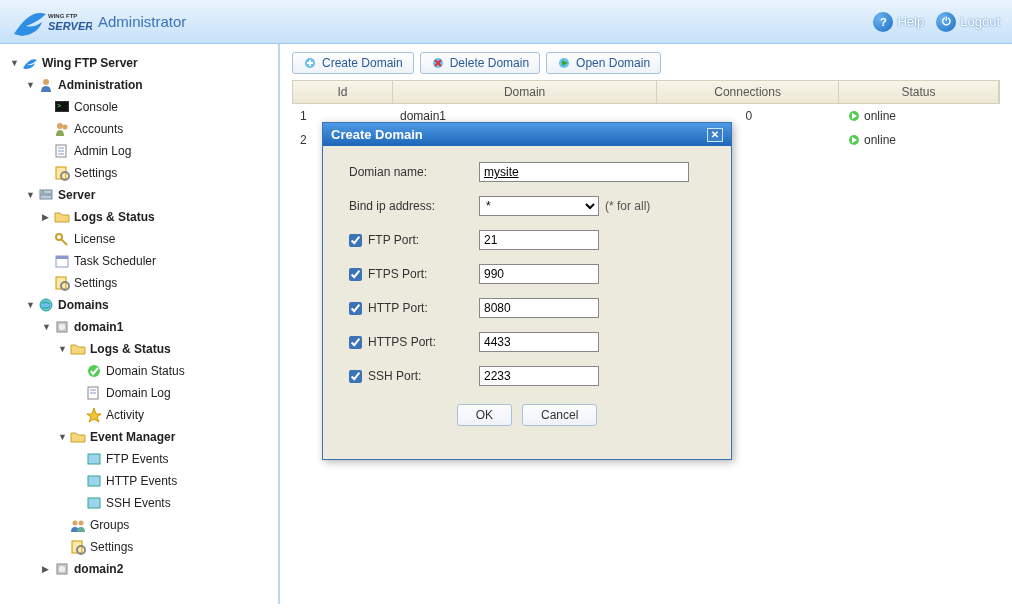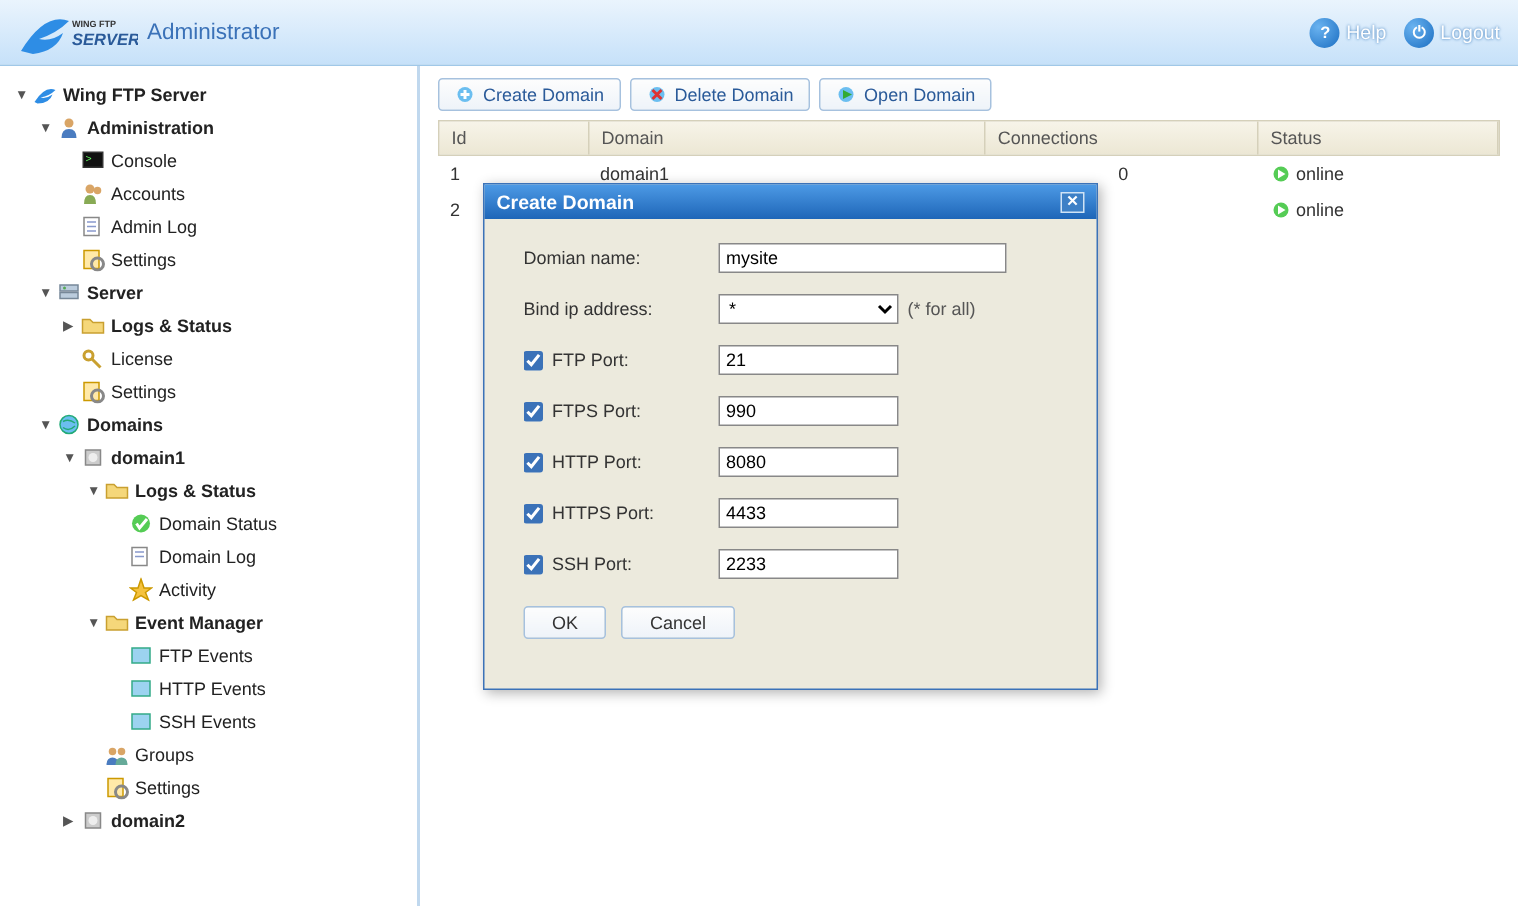--- a/index.html
+++ b/index.html
@@ -25,44 +25,44 @@
   .tree .label { color: #222; }
   .tree .bold > .node > .label { font-weight: bold; }
   
   .content { flex: 1; padding: 8px 12px; position: relative; background: #fff; }
   .toolbar { display: flex; gap: 6px; margin-bottom: 6px; }
   .tb-btn { background: linear-gradient(#fdfdfd, #eef3f9); border: 1px solid #a6c1de; border-radius: 3px; padding: 3px 10px; display: flex; align-items: center; gap: 5px; cursor: pointer; font-size: 12px; color: #2a5a99; }
   .tb-btn .bicon { width: 14px; height: 14px; }
   
   .table { width: 100%; }
   .thead { display: flex; background: linear-gradient(#f7f4e9, #ece7d4); border: 1px solid #d5d0ba; }
-  .thead div { padding: 4px 8px; border-right: 1px solid #d5d0ba; color: #555; }
+  .thead div { padding: 4px 8px; border-right: 1px solid #d5d0ba; text-align: center; color: #555; }
   .col-id { width: 100px; }
   .col-domain { flex: 1.5; }
   .col-conn { flex: 1; }
   .col-status { width: 160px; }
   .trow { display: flex; padding: 3px 0; }
   .trow div { padding: 2px 8px; }
   .status-cell { display: flex; align-items: center; gap: 4px; }
   .status-dot { width: 12px; height: 12px; }
   
   .dialog { position: absolute; left: 42px; top: 78px; width: 410px; background: #eceadd; border: 1px solid #3b72b8; box-shadow: 2px 2px 8px rgba(0,0,0,0.3); }
   .dlg-title { background: linear-gradient(#4d9ae5, #1e66b8); color: #fff; font-weight: bold; padding: 4px 8px; font-size: 13px; display: flex; align-items: center; }
   .dlg-close { margin-left: auto; width: 16px; height: 14px; border: 1px solid #cfe3f6; background: #3d80c6; color: #fff; font-size: 10px; line-height: 12px; text-align: center; cursor: pointer; }
   .dlg-body { padding: 16px 26px 12px; }
   .form-row { display: flex; align-items: center; margin-bottom: 14px; }
   .form-row .lbl { width: 130px; display: flex; align-items: center; gap: 6px; color: #333; }
   .form-row input[type=text] { border: 1px solid #888; background: #fff; padding: 2px 4px; font-size: 12px; height: 20px; }
   .form-row select { border: 1px solid #888; background: #fff; padding: 1px 2px; font-size: 12px; height: 20px; }
-  .w-lg { width: 192px; }
+  .w-lg { width: 210px; text-decoration: underline; }
   .w-md { width: 120px; }
   .w-sel { width: 120px; }
   .hint { margin-left: 6px; color: #555; }
   .form-row input[type=checkbox] { accent-color: #3b72b8; }
-  .dlg-buttons { display: flex; justify-content: flex-start; gap: 10px; margin-top: 18px; margin-bottom: 21px; }
+  .dlg-buttons { display: flex; justify-content: center; gap: 10px; margin-top: 18px; margin-bottom: 21px; }
   .dlg-btn { background: linear-gradient(#fdfdfd, #eef3f9); border: 1px solid #a6c1de; border-radius: 3px; padding: 3px 18px; cursor: pointer; font-size: 12px; color: #333; }
 </style>
 </head>
 <body>
 
 <div class="header">
   <div class="logo">
     <svg class="logo-icon" viewBox="0 0 80 36">
       <path d="M2 30 Q 18 4 34 10 Q 26 18 14 22 Q 22 24 30 18 Q 26 30 10 32 Z" fill="#2e8de5"></path>
       <text x="36" y="14" font-size="6" fill="#333" font-weight="bold"><tspan>WING FTP</tspan></text>
@@ -190,20 +190,32 @@
                 <li>
                     <div class="node">
                       <span class="toggle"></span>
                       <span class="icon">
                         <svg width="16" height="16">
                           <circle cx="5" cy="6" r="3" fill="none" stroke="#c9a030" stroke-width="2"></circle>
                           <line x1="7" y1="8" x2="13" y2="14" stroke="#c9a030" stroke-width="2"></line>
                         </svg>
                       </span>
                       <span class="label">License</span>
+                    </div>
+                  </li>
+                <li>
+                    <div class="node">
+                      <span class="toggle"></span>
+                      <span class="icon">
+                        <svg width="16" height="16">
+                          <rect x="2" y="3" width="12" height="11" fill="#fff" stroke="#89c"></rect>
+                          <rect x="2" y="3" width="12" height="3" fill="#89c"></rect>
+                        </svg>
+                      </span>
+                      <span class="label">Task Scheduler</span>
                     </div>
                   </li>
                 <li>
                     <div class="node">
                       <span class="toggle"></span>
                       <span class="icon">
                         <svg width="16" height="16">
                           <rect x="2" y="2" width="10" height="12" fill="#ffe9a8" stroke="#c90"></rect>
                           <circle cx="11" cy="11" r="4" fill="none" stroke="#888" stroke-width="2"></circle>
                         </svg>

